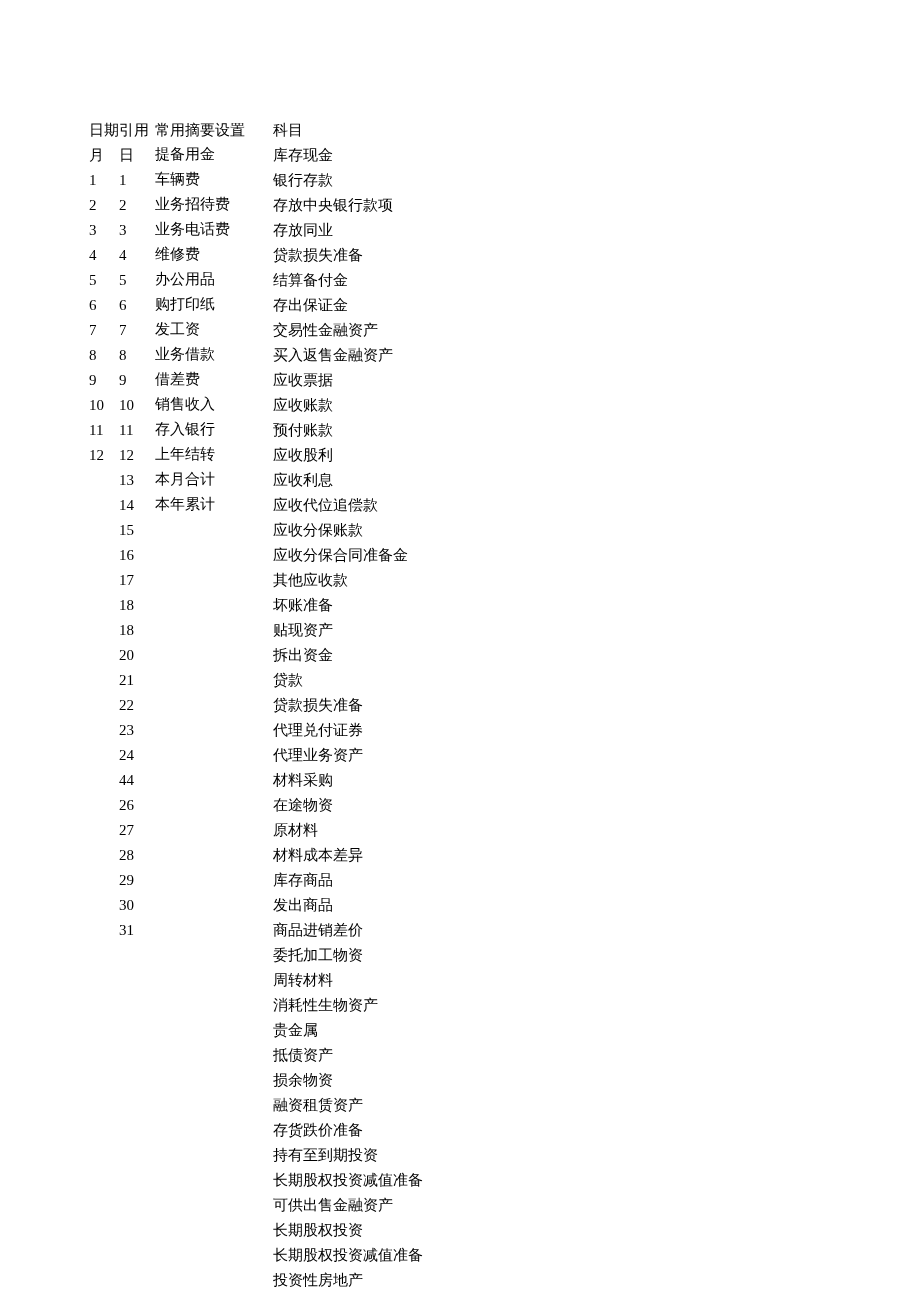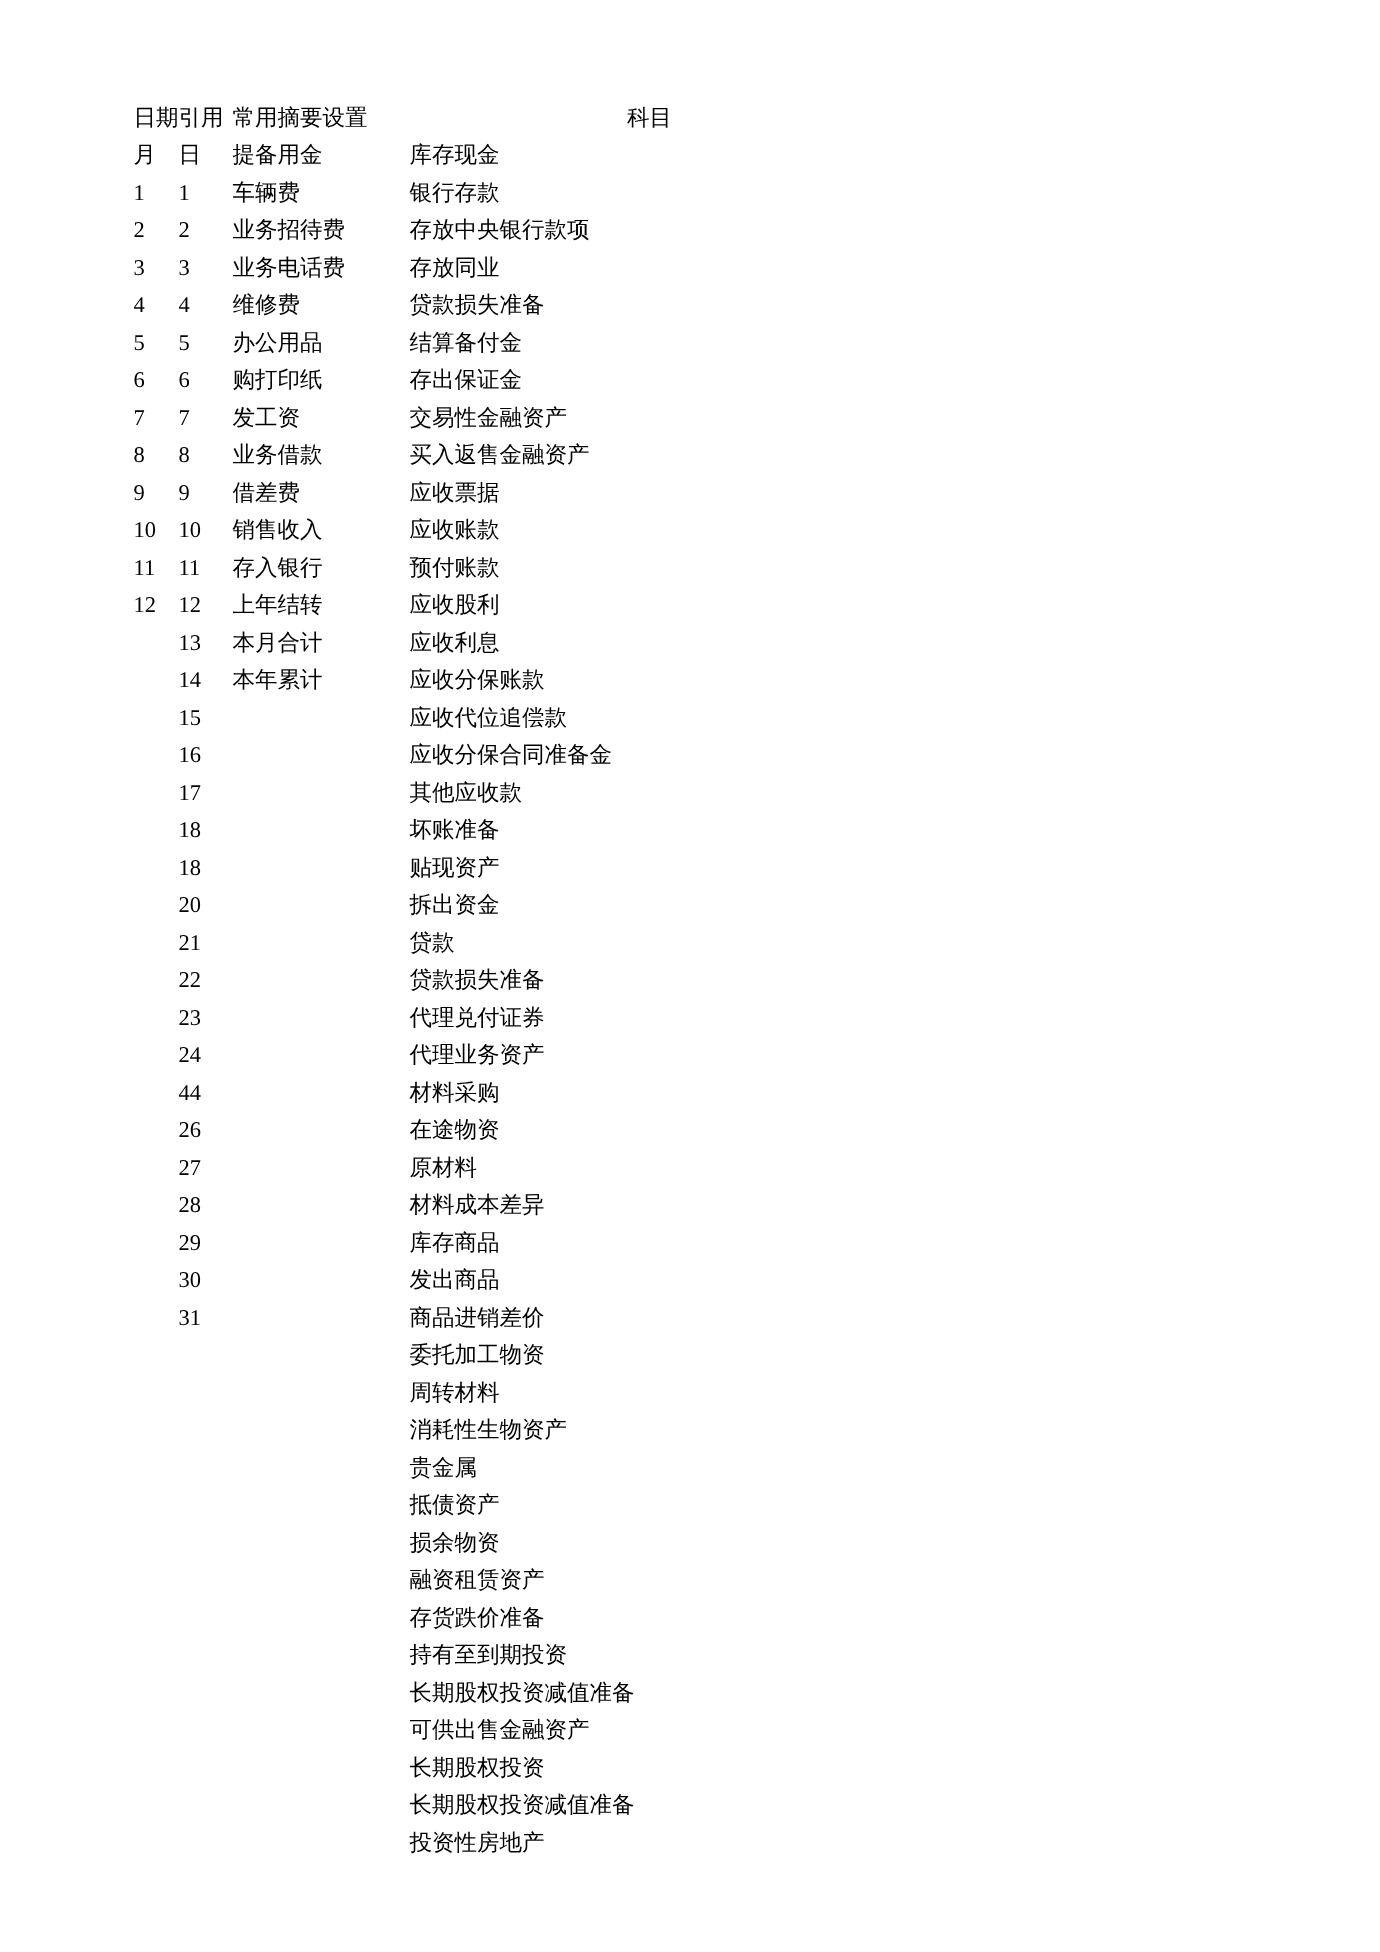--- a/index.html
+++ b/index.html
@@ -7,21 +7,21 @@
       font-size: 15px;
       color: #000;
       background: #fff;
       margin: 0;
       padding: 0;
     }
     .page {
       width: 912px;
       min-height: 1301px;
       box-sizing: border-box;
-      padding: 67px 0 0 89px;
+      padding: 118px 0 0 89px;
     }
     .cols {
       display: flex;
       align-items: flex-start;
     }
     .col {
       display: flex;
       flex-direction: column;
     }
     .col-month { width: 30px; }
@@ -42,21 +42,20 @@
     .hdr-summary {
       line-height: 25px;
       height: 25px;
       width: 118px;
       text-align: left;
     }
     .hdr-subject {
       line-height: 25px;
       height: 25px;
       width: 320px;
-      text-align: center;
     }
   </style>
 </head>
 <body>
 
 <div class="page">
 
   <div class="cols">
     <div class="cell hdr-date">日期引用</div>
     <div class="cell hdr-summary">常用摘要设置</div>
@@ -138,22 +137,22 @@
       <div class="cell">贷款损失准备</div>
       <div class="cell">结算备付金</div>
       <div class="cell">存出保证金</div>
       <div class="cell">交易性金融资产</div>
       <div class="cell">买入返售金融资产</div>
       <div class="cell">应收票据</div>
       <div class="cell">应收账款</div>
       <div class="cell">预付账款</div>
       <div class="cell">应收股利</div>
       <div class="cell">应收利息</div>
+      <div class="cell">应收代位追偿款</div>
       <div class="cell">应收分保账款</div>
-      <div class="cell">应收代位追偿款</div>
       <div class="cell">应收分保合同准备金</div>
       <div class="cell">其他应收款</div>
       <div class="cell">坏账准备</div>
       <div class="cell">贴现资产</div>
       <div class="cell">拆出资金</div>
       <div class="cell">贷款</div>
       <div class="cell">贷款损失准备</div>
       <div class="cell">代理兑付证券</div>
       <div class="cell">代理业务资产</div>
       <div class="cell">材料采购</div>

